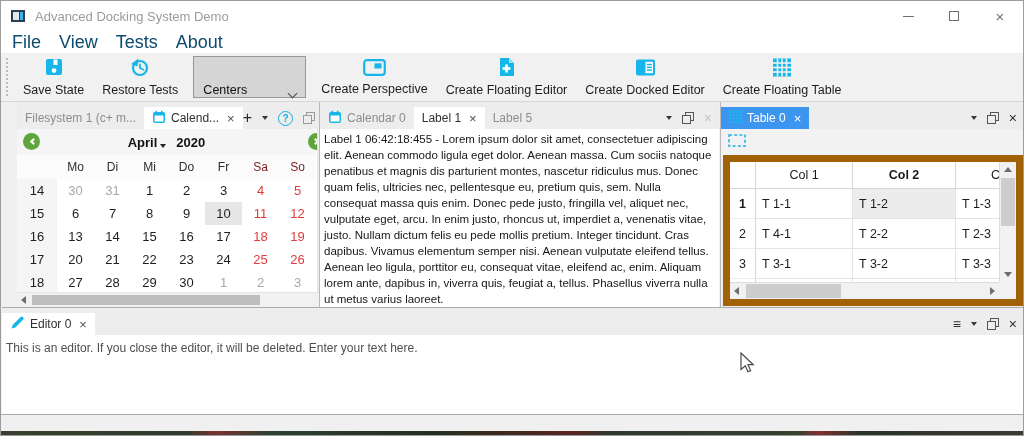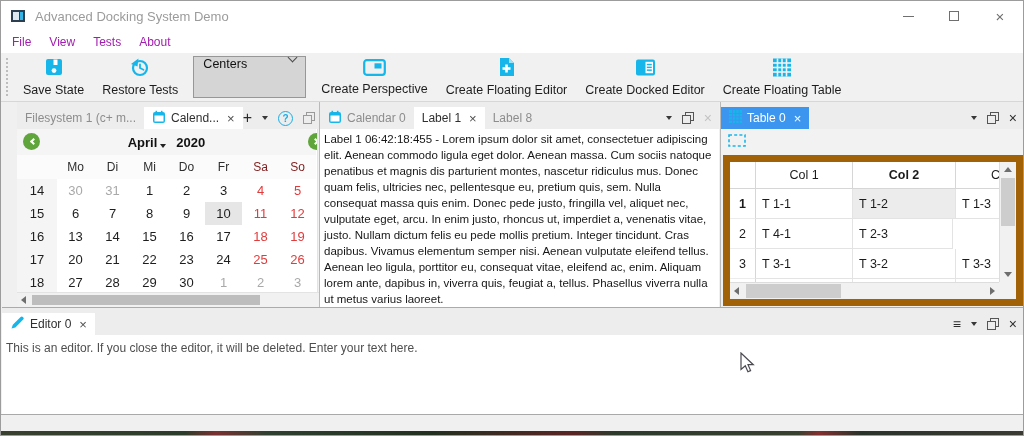--- a/index.html
+++ b/index.html
@@ -11,27 +11,27 @@
 .app-icon{margin-left:9px;display:flex}
 .title-text{margin-left:9px;font-size:13px;color:#9b9b9b}
 .win-controls{margin-left:auto;display:flex;height:100%}
 .win-btn{width:46px;height:100%;display:flex;align-items:center;justify-content:center;color:#6f6f6f}
 .min-glyph{width:11px;height:1px;background:#6f6f6f}
 .max-glyph{width:10px;height:10px;border:1px solid #6f6f6f}
 .close-glyph{font-size:15px;line-height:1}
 
 
 .menubar{position:absolute;left:0;top:30px;width:100%;height:22px;background:#fff;display:flex;align-items:center;padding-left:2px}
-.menu-item{padding:0 9px;font-size:12px;color:#a21caf;height:100%;display:flex;align-items:center}
+.menu-item{padding:0 9px;font-size:18px;color:#0c4a6e;height:100%;display:flex;align-items:center}
 
 
 .toolbar{position:absolute;left:0;top:52px;width:100%;height:49px;background:#f1f1f1;border-bottom:1px solid #d7d7d7;display:flex;align-items:center}
 .tb-handle{width:4px;height:38px;border-left:2px dotted #bdbdbd;margin:0 4px 0 5px}
 .tbtn{display:flex;flex-direction:column;align-items:center;justify-content:center;gap:3px;padding:0 9px;height:100%;font-size:12.5px;color:#1d1d1d;white-space:nowrap}
-.combo{width:113px;height:42px;background:#d5d5d5;border:1px solid #979797;display:flex;align-items:flex-start;justify-content:space-between;padding:0 9px;font-size:12.5px;color:#111;margin:0 6px}
+.combo{width:113px;height:42px;background:#d5d5d5;border:1px solid #979797;display:flex;align-items:flex-end;justify-content:space-between;padding:0 9px;font-size:12.5px;color:#111;margin:0 6px}
 .chev{width:7px;height:7px;border-right:1.5px solid #4a4a4a;border-bottom:1.5px solid #4a4a4a;transform:rotate(45deg);margin-top:-3px}
 
 
 .panel{position:absolute;top:101px;height:205px}
 .p-left{left:16px;width:316px}
 .p-mid{left:319px;width:399px}
 .p-right{left:720px;width:303px}
 .vsep{position:absolute;top:101px;height:205px;width:1px;background:#b9b9b9}
 
 .tabbar{height:27px;background:#ededed;display:flex;align-items:flex-end;position:relative}
@@ -334,21 +334,21 @@
               <rect x="3.5" y="0.8" width="1.6" height="2.4" fill="#17b6ea"></rect>
               <rect x="8.9" y="0.8" width="1.6" height="2.4" fill="#17b6ea"></rect>
             </svg></span>
         <span>Calendar 0</span>
       </div>
       <div class="tab active">
         <span>Label 1</span>
         <span class="tab-close">×</span>
       </div>
       <div class="tab">
-        <span>Label 8</span>
+        <span>Label 5</span>
       </div>
       <div class="tb-ctrl">
         <span class="ctrl">
             <span class="tri-dn"></span>
           </span>
         <span class="ctrl">
             <svg width="12" height="12" viewBox="0 0 12 12">
               <rect x="3.5" y="0.5" width="8" height="8" fill="#ededed" stroke="#555"></rect>
               <rect x="0.5" y="3.5" width="8" height="8" fill="#ededed" stroke="#555"></rect>
             </svg>
@@ -403,20 +403,21 @@
       </div>
       <div class="trow">
         <span class="rhd bold">1</span>
         <span class="tcell w1">T 1-1</span>
         <span class="tcell w2 sel">T 1-2</span>
         <span class="tcell w3">T 1-3</span>
       </div>
       <div class="trow">
         <span class="rhd">2</span>
         <span class="tcell w1">T 4-1</span>
+        <span class="tcell w2">T 2-2</span>
         <span class="tcell w3">T 2-3</span>
       </div>
       <div class="trow">
         <span class="rhd">3</span>
         <span class="tcell w1">T 3-1</span>
         <span class="tcell w2">T 3-2</span>
         <span class="tcell w3">T 3-3</span>
       </div>
       <div class="trow">
         <span class="rhd">4</span>

